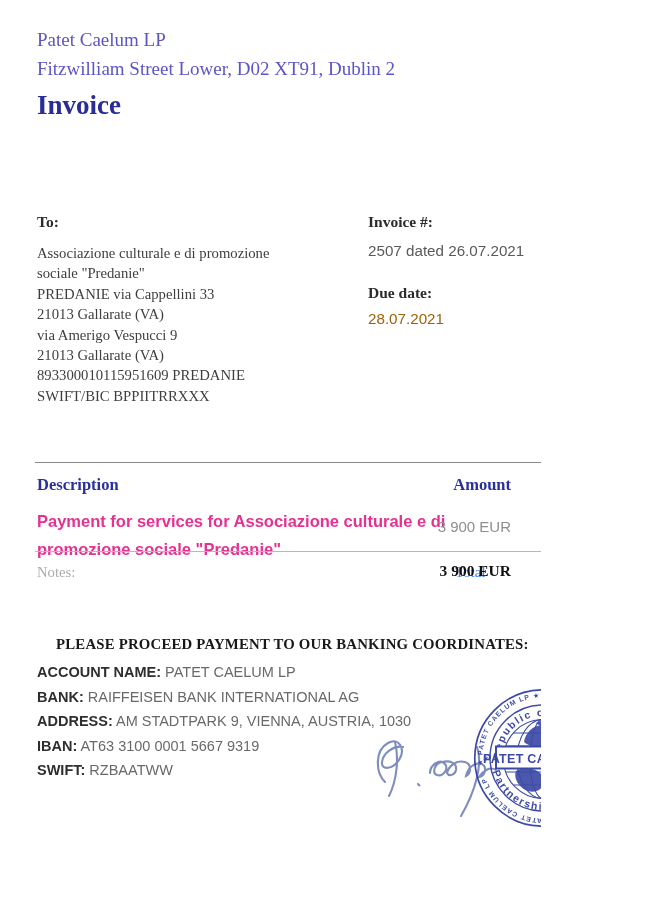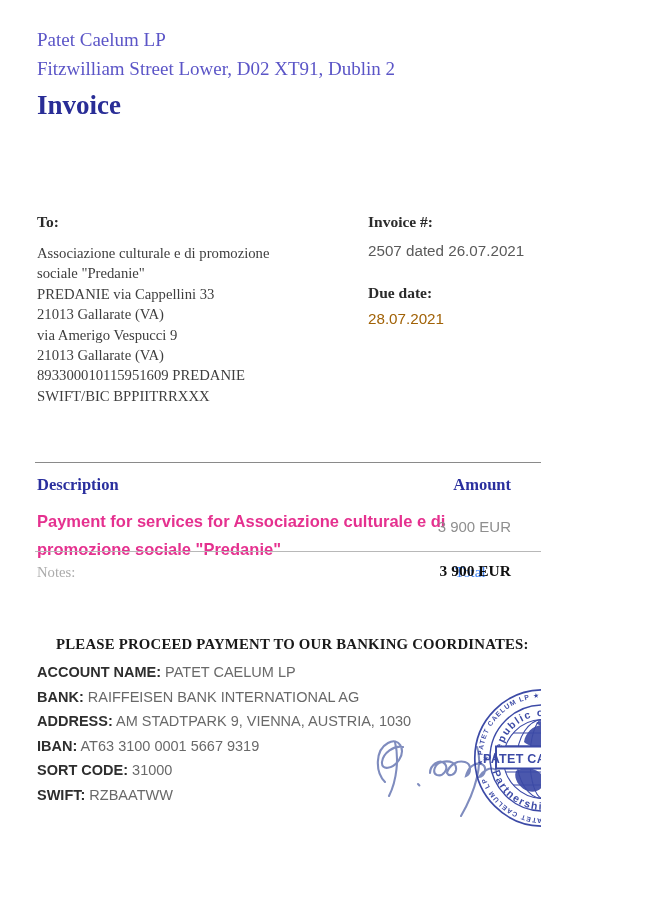--- a/index.html
+++ b/index.html
@@ -93,21 +93,20 @@
   <div class="abs notes-label">Notes:</div>
   <div class="abs total-label">Total</div>
   <div class="abs total-value">3 900 EUR</div>
 
   <div class="abs bank-heading">PLEASE PROCEED PAYMENT TO OUR BANKING COORDINATES:</div>
   <div class="abs sans bank-lines">
     <div><span class="bk-label">ACCOUNT NAME:</span> <span class="bk-value">PATET CAELUM LP</span></div>
     <div><span class="bk-label">BANK:</span> <span class="bk-value">RAIFFEISEN BANK INTERNATIONAL AG</span></div>
     <div><span class="bk-label">ADDRESS:</span> <span class="bk-value">AM STADTPARK 9, VIENNA, AUSTRIA, 1030</span></div>
     <div><span class="bk-label">IBAN:</span> <span class="bk-value">AT63 3100 0001 5667 9319</span></div>
-    <div><span class="bk-label">SORT CODE:</span> <span class="bk-value">31000</span></div>
     <div><span class="bk-label">SWIFT:</span> <span class="bk-value">RZBAATWW</span></div>
   </div>
 
   <svg class="abs signature-svg" width="150" height="105" viewBox="0 0 150 105">
     <g fill="none" stroke="#7280b8" stroke-width="2.1" stroke-linecap="round" opacity="0.9">
       <path d="M17,62 C7,52 7,30 20,23 C31,17 38,29 31,40 C25,49 13,51 14,42 C15,33 26,25 35,27"></path>
       <path d="M27,22 C31,38 29,60 21,76"></path>
       <path d="M50,64 l1.4,1.4"></path>
       <path d="M62,53 C62,45 72,38 77,44 C81,49 75,57 69,55 C64,53 66,44 74,42 C82,40 89,43 88,50 C87,55 81,57 79,53 C81,45 89,40 97,42 C104,44 103,54 98,56 C100,48 106,42 113,44 C120,46 117,57 111,57 C115,51 122,46 128,50"></path>
       <path d="M109,27 C115,43 108,70 93,96"></path>

